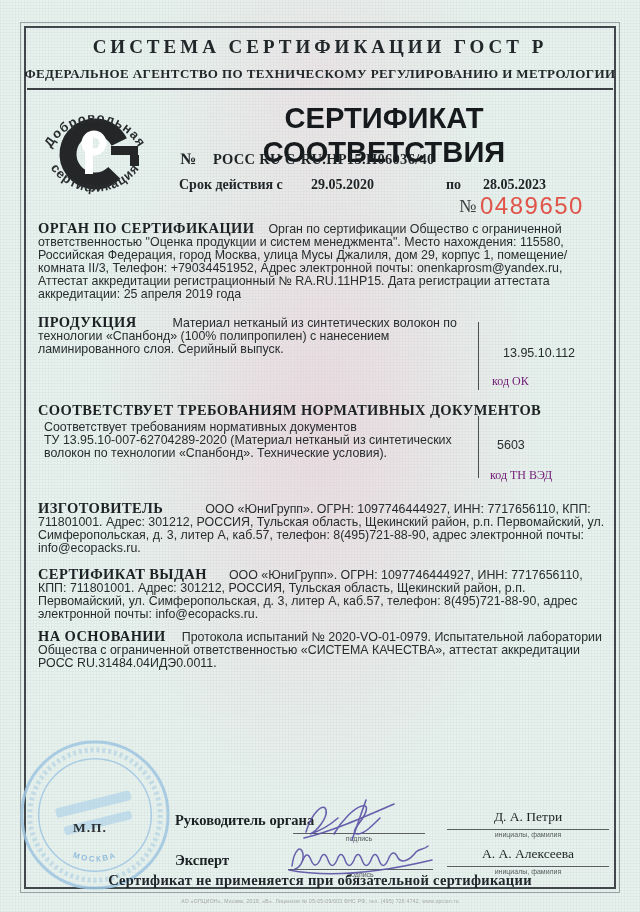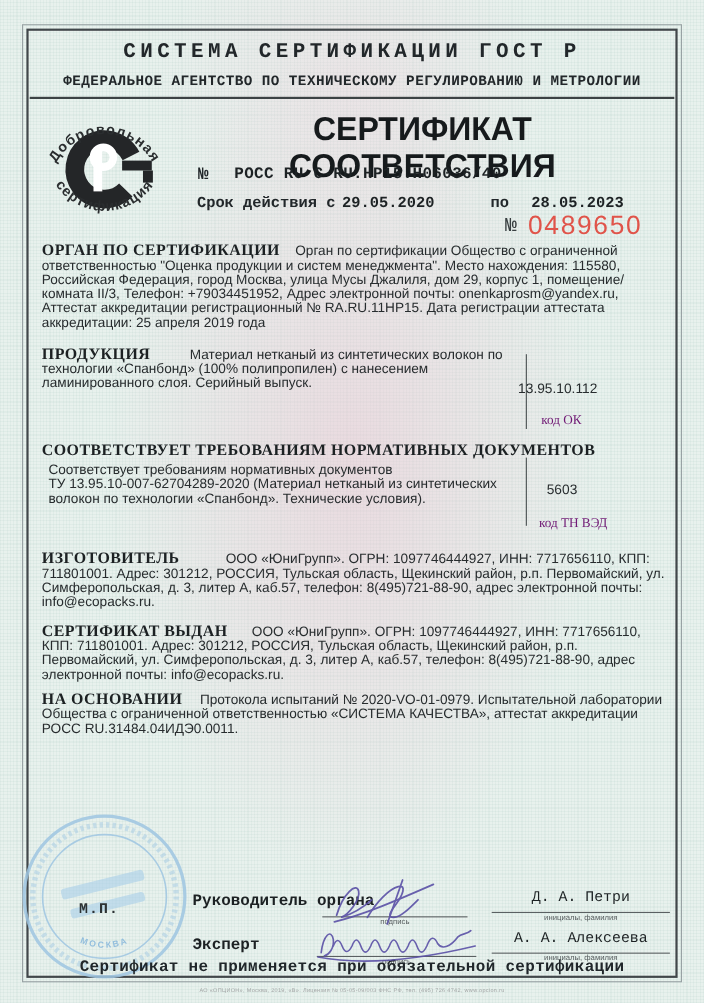--- a/index.html
+++ b/index.html
@@ -7,21 +7,21 @@
   .sheet{position:relative;width:640px;height:912px;overflow:hidden;background:#e8f1ed;}
   .texture{position:absolute;inset:0;z-index:0;
     background:
       radial-gradient(ellipse 330px 560px at 50% 46%, rgba(235,199,212,.55), rgba(235,199,212,0) 68%),
       radial-gradient(ellipse 260px 200px at 50% 8%, rgba(238,206,218,.35), rgba(238,206,218,0) 70%),
       repeating-linear-gradient(0deg, rgba(110,165,152,.07) 0 1px, rgba(255,255,255,0) 1px 3px),
       repeating-linear-gradient(90deg, rgba(110,165,152,.07) 0 1px, rgba(255,255,255,0) 1px 3px),
       #e8f1ed;}
   .frame{position:absolute;left:20px;top:22px;width:598px;height:869px;border:1px solid #98a2a4;z-index:1;}
   .frame2{position:absolute;inset:3px;border:2px solid #41474a;}
-  .serif{font-family:Liberation Mono, monospace;}
+  .serif{font-family:Liberation Serif, serif;}
   .abs{position:absolute;z-index:2;}
   .h1{left:0;right:0;top:36px;text-align:center;font-weight:bold;font-size:19px;letter-spacing:4px;color:#22272a;}
   .h2{left:0;right:0;top:66px;text-align:center;font-weight:bold;font-size:13px;letter-spacing:.4px;color:#22272a;}
   .hdiv{left:27px;right:27px;top:88px;border-top:2px solid #3c4244;}
   .logo{left:32px;top:96px;}
   .title{left:158px;top:101px;width:452px;text-align:center;font-weight:bold;font-size:30px;letter-spacing:0px;color:#161a1c;transform:scaleX(.97);}
   .no-sign{left:180px;top:150px;font-weight:bold;font-size:16px;color:#22272a;}
   .no-val{left:213px;top:151px;font-weight:bold;font-size:14.5px;letter-spacing:.3px;color:#1d2224;}
   .val-label{left:179px;top:177px;font-weight:bold;font-size:14px;color:#22272a;}
   .val-from{left:291px;top:177px;font-weight:bold;font-size:14px;color:#1d2224;margin-left:20px;}
@@ -44,21 +44,21 @@
   .sec-basis{left:38px;top:630px;width:574px;}
   .sec-basis .lbl{margin-right:16px;}
   .sec-add{left:38px;top:742px;width:574px;}
   .sec-add .lbl{margin-right:22px;}
   .vline{width:0;border-left:1px solid #4a5052;z-index:2;}
   .vl-ok{left:478px;top:322px;height:68px;}
   .vl-tn{left:478px;top:416px;height:62px;}
   .code-lbl{font-family:"Liberation Serif",serif;font-weight:normal;font-size:12px;color:#701a75;margin-top:48px;}
   .code-val{font-size:12.5px;color:#272c2e;}
   .ok-lbl{left:492px;top:326px;}
-  .ok-val{left:471px;top:346px;}
+  .ok-val{left:503px;top:346px;}
   .tn-lbl{left:490px;top:420px;}
   .tn-val{left:497px;top:438px;}
   .stamp{left:16px;top:736px;z-index:2;}
   .mp{left:66px;top:820px;width:48px;text-align:center;font-weight:bold;font-size:13.5px;color:#2c3234;z-index:3;letter-spacing:1px;}
   .role1{left:175px;top:812px;font-weight:bold;font-size:14.5px;color:#1c2123;}
   .role2{left:175px;top:852px;font-weight:bold;font-size:14.5px;color:#1c2123;}
   .sigline{border-top:1px solid #5a6062;z-index:2;}
   .sl1{left:293px;top:833px;width:132px;}
   .sl2{left:288px;top:869px;width:145px;}
   .nl1{left:447px;top:829px;width:162px;border-top:1px solid #5a6062;}

